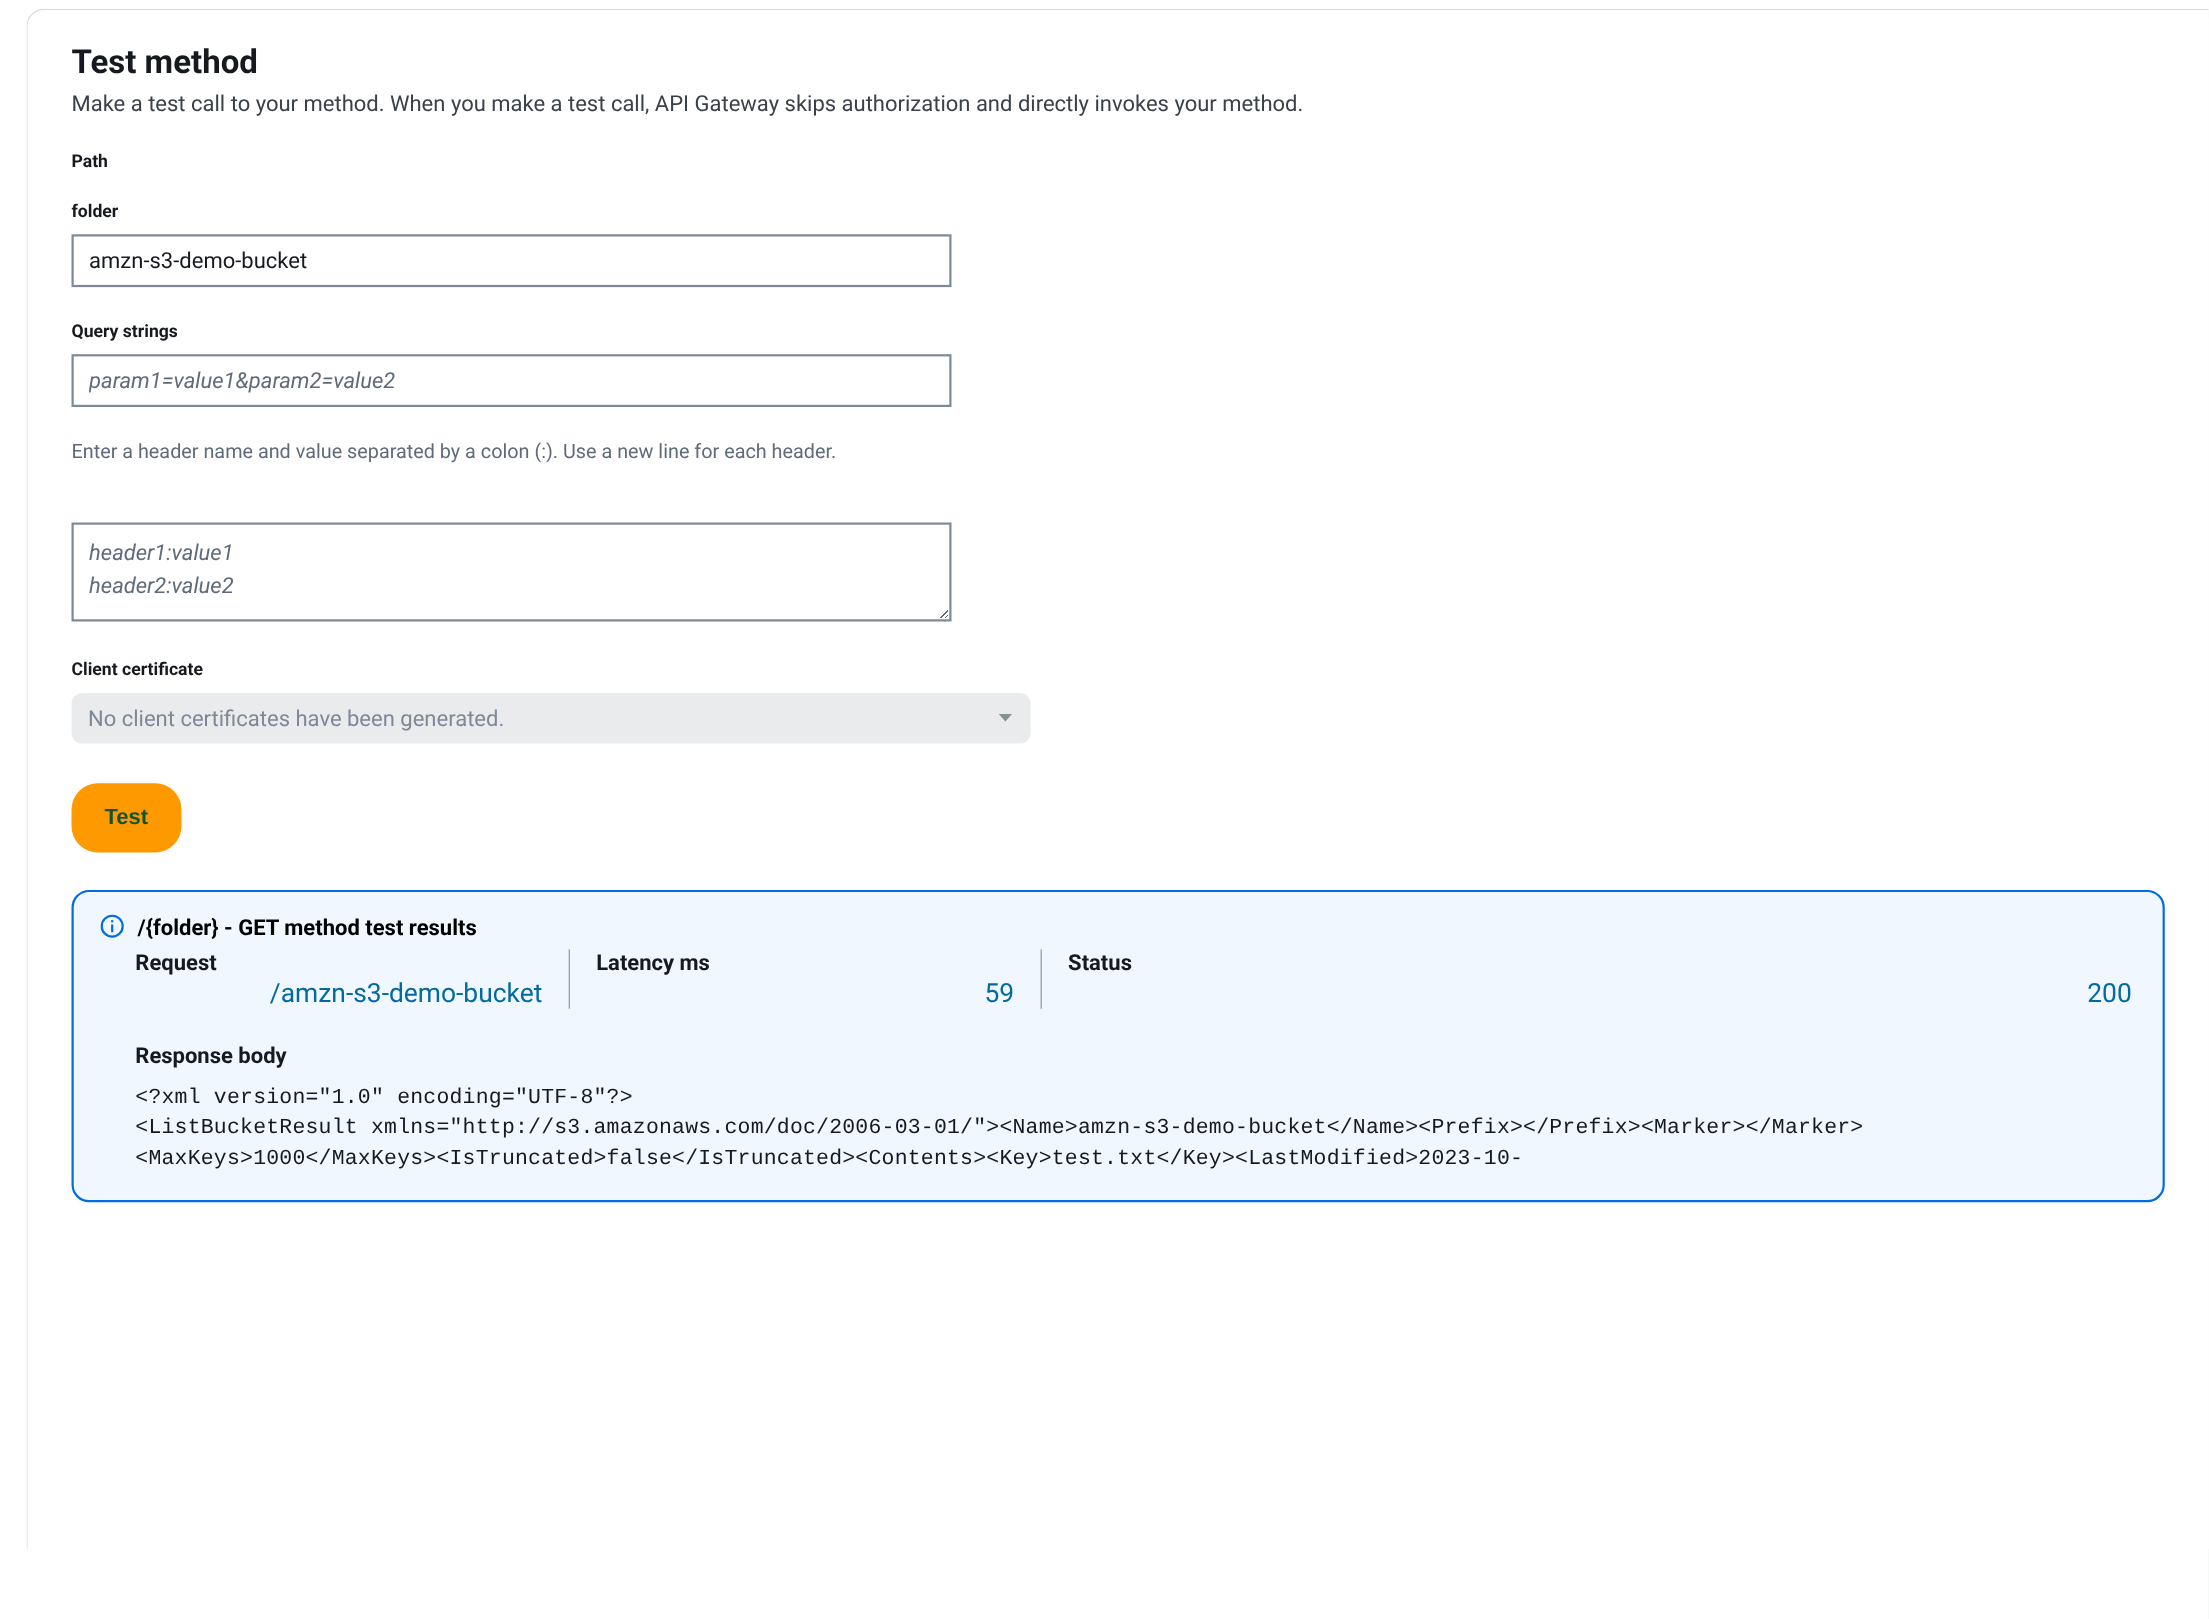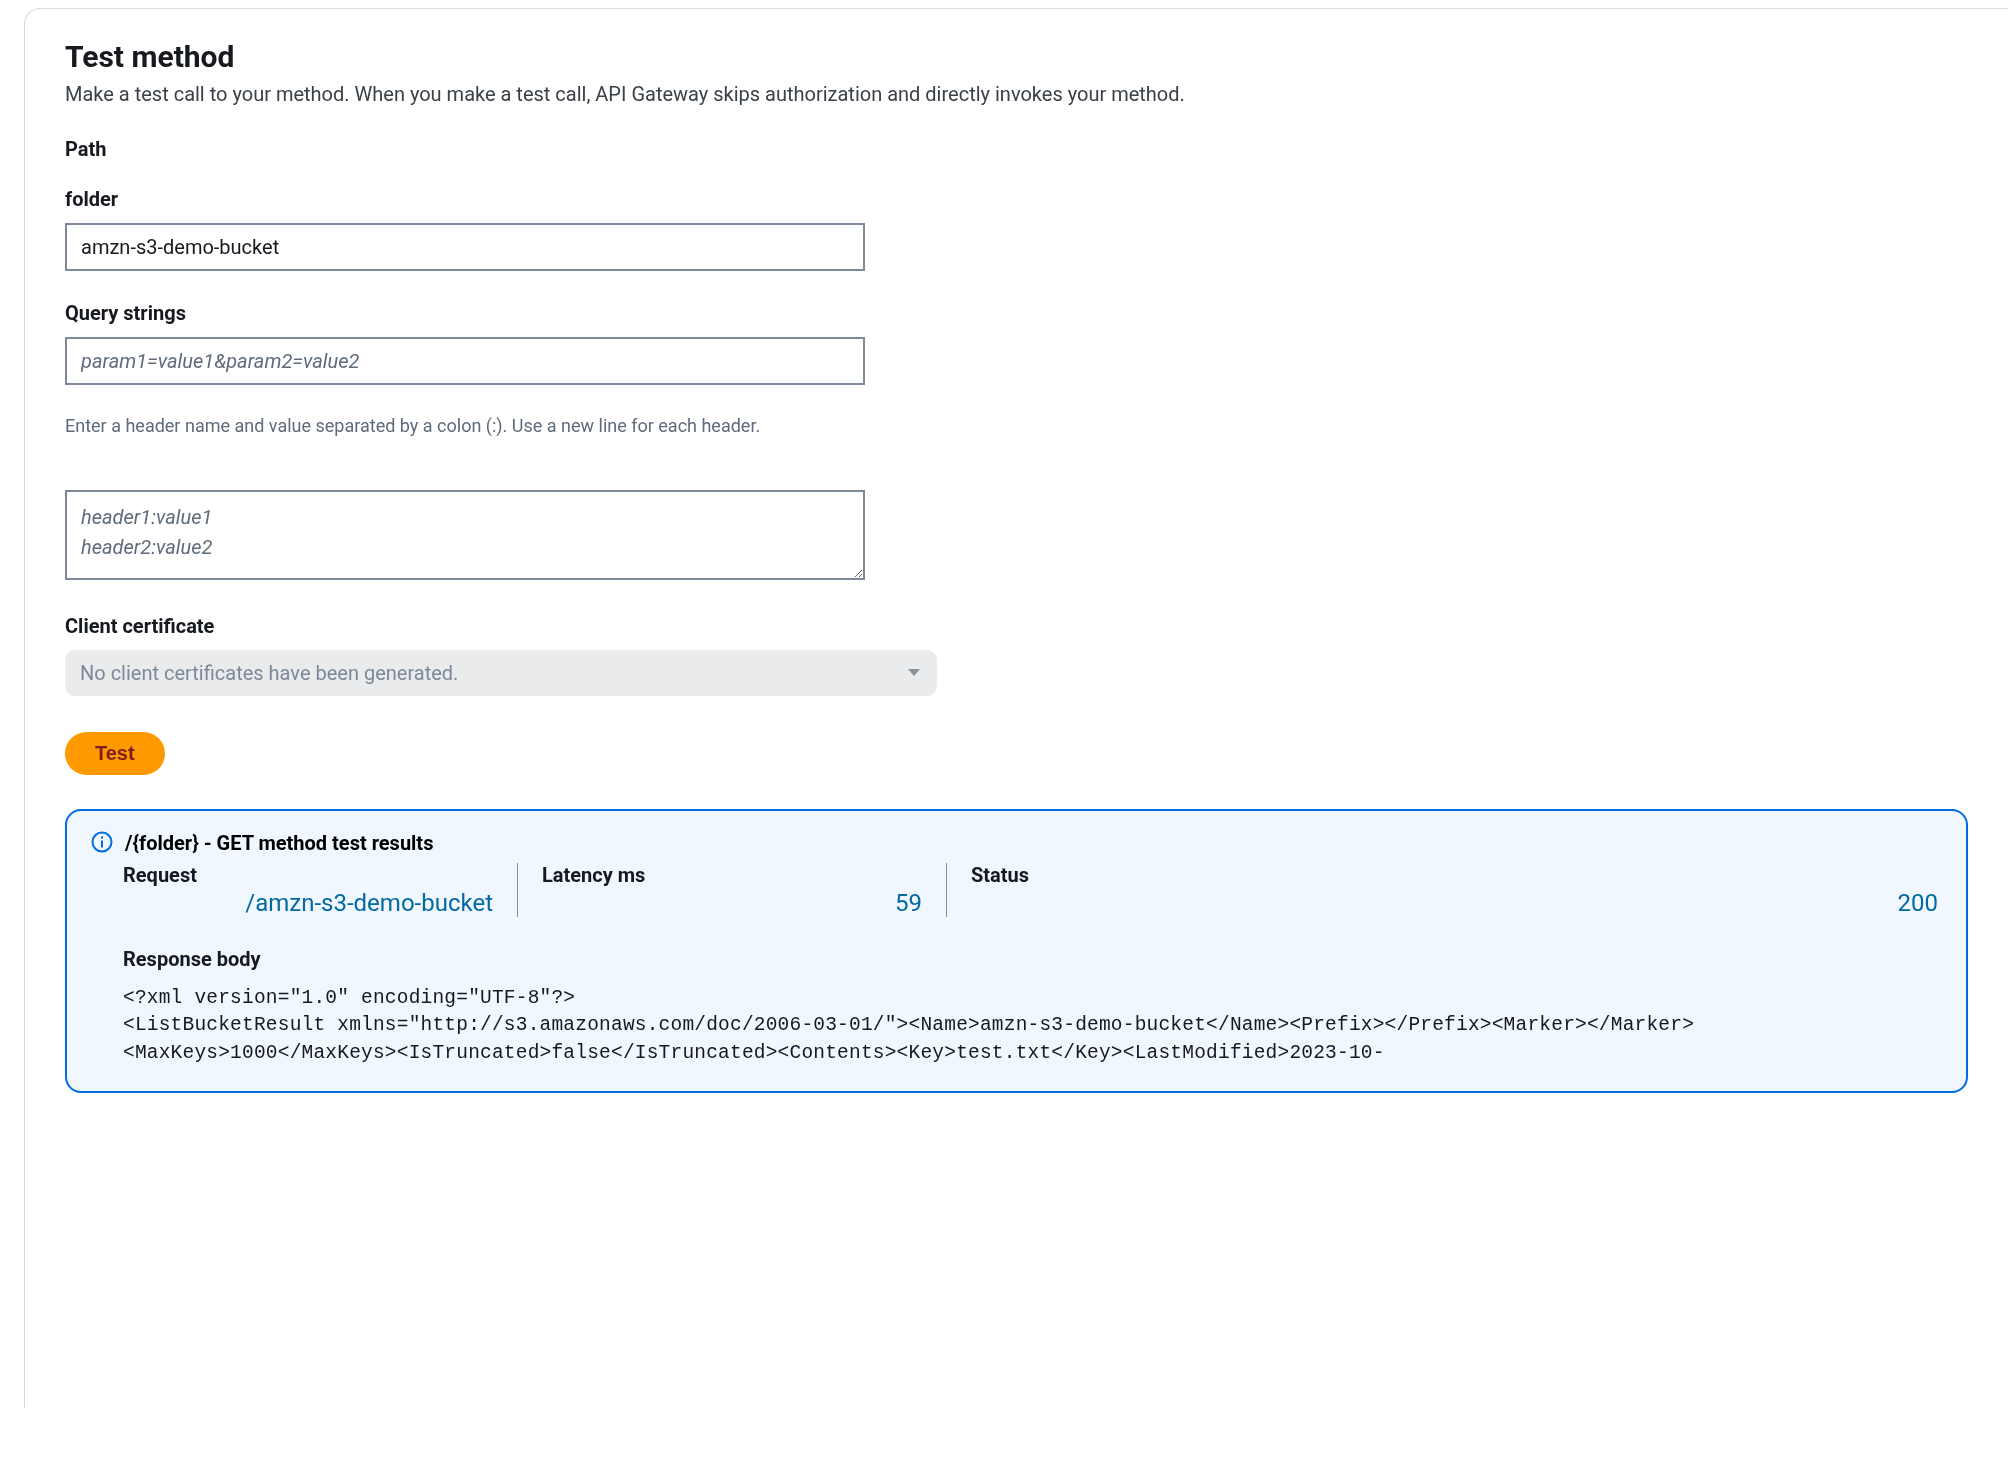--- a/index.html
+++ b/index.html
@@ -26,21 +26,21 @@
     margin: 0 0 6px 0;
     color: #16191f;
   }
   .subtitle {
     font-size: 20px;
     color: #3b4149;
     margin: 0 0 28px 0;
     line-height: 1.45;
   }
   .field-label {
-    font-size: 20px;
+    font-size: 16px;
     font-weight: 700;
     color: #16191f;
     margin: 0 0 12px 0;
     display: block;
   }
   .field-label.with-sub {
     margin-bottom: 2px;
   }
   .field-sublabel {
     font-size: 18px;
@@ -92,26 +92,26 @@
     right: 16px;
     top: 50%;
     transform: translateY(-50%);
     pointer-events: none;
   }
   .caret svg { display:block; }
 
   .test-btn {
     display: inline-block;
     background: #ff9900;
-    color: #7f1d1d;
+    color: #14532d;
     font-weight: 700;
     font-size: 20px;
     border: none;
     border-radius: 24px;
-    padding: 10px 30px;
+    padding: 20px 30px;
     cursor: pointer;
     margin-top: 6px;
     margin-bottom: 34px;
   }
 
   .results {
     border: 2px solid #006ce0;
     border-radius: 16px;
     background: #f0f7ff;
     padding: 20px 28px 24px 24px;

